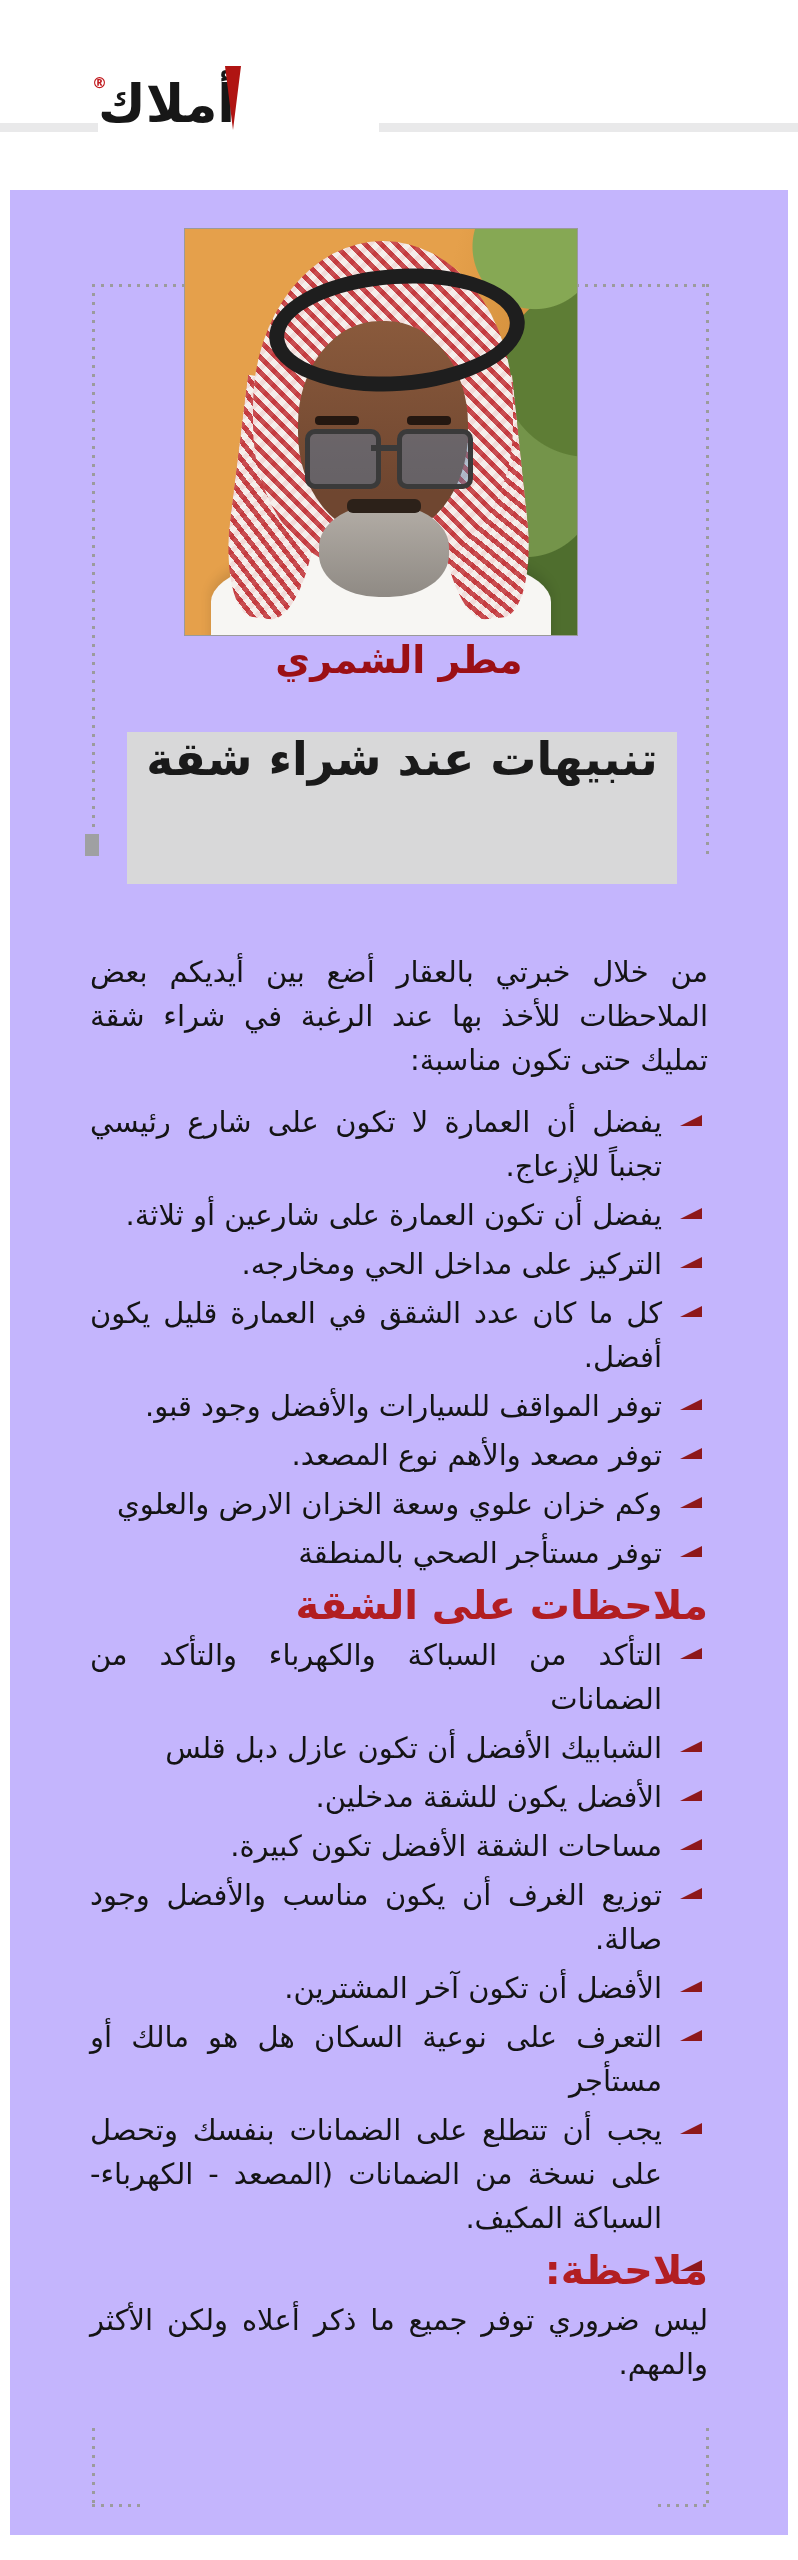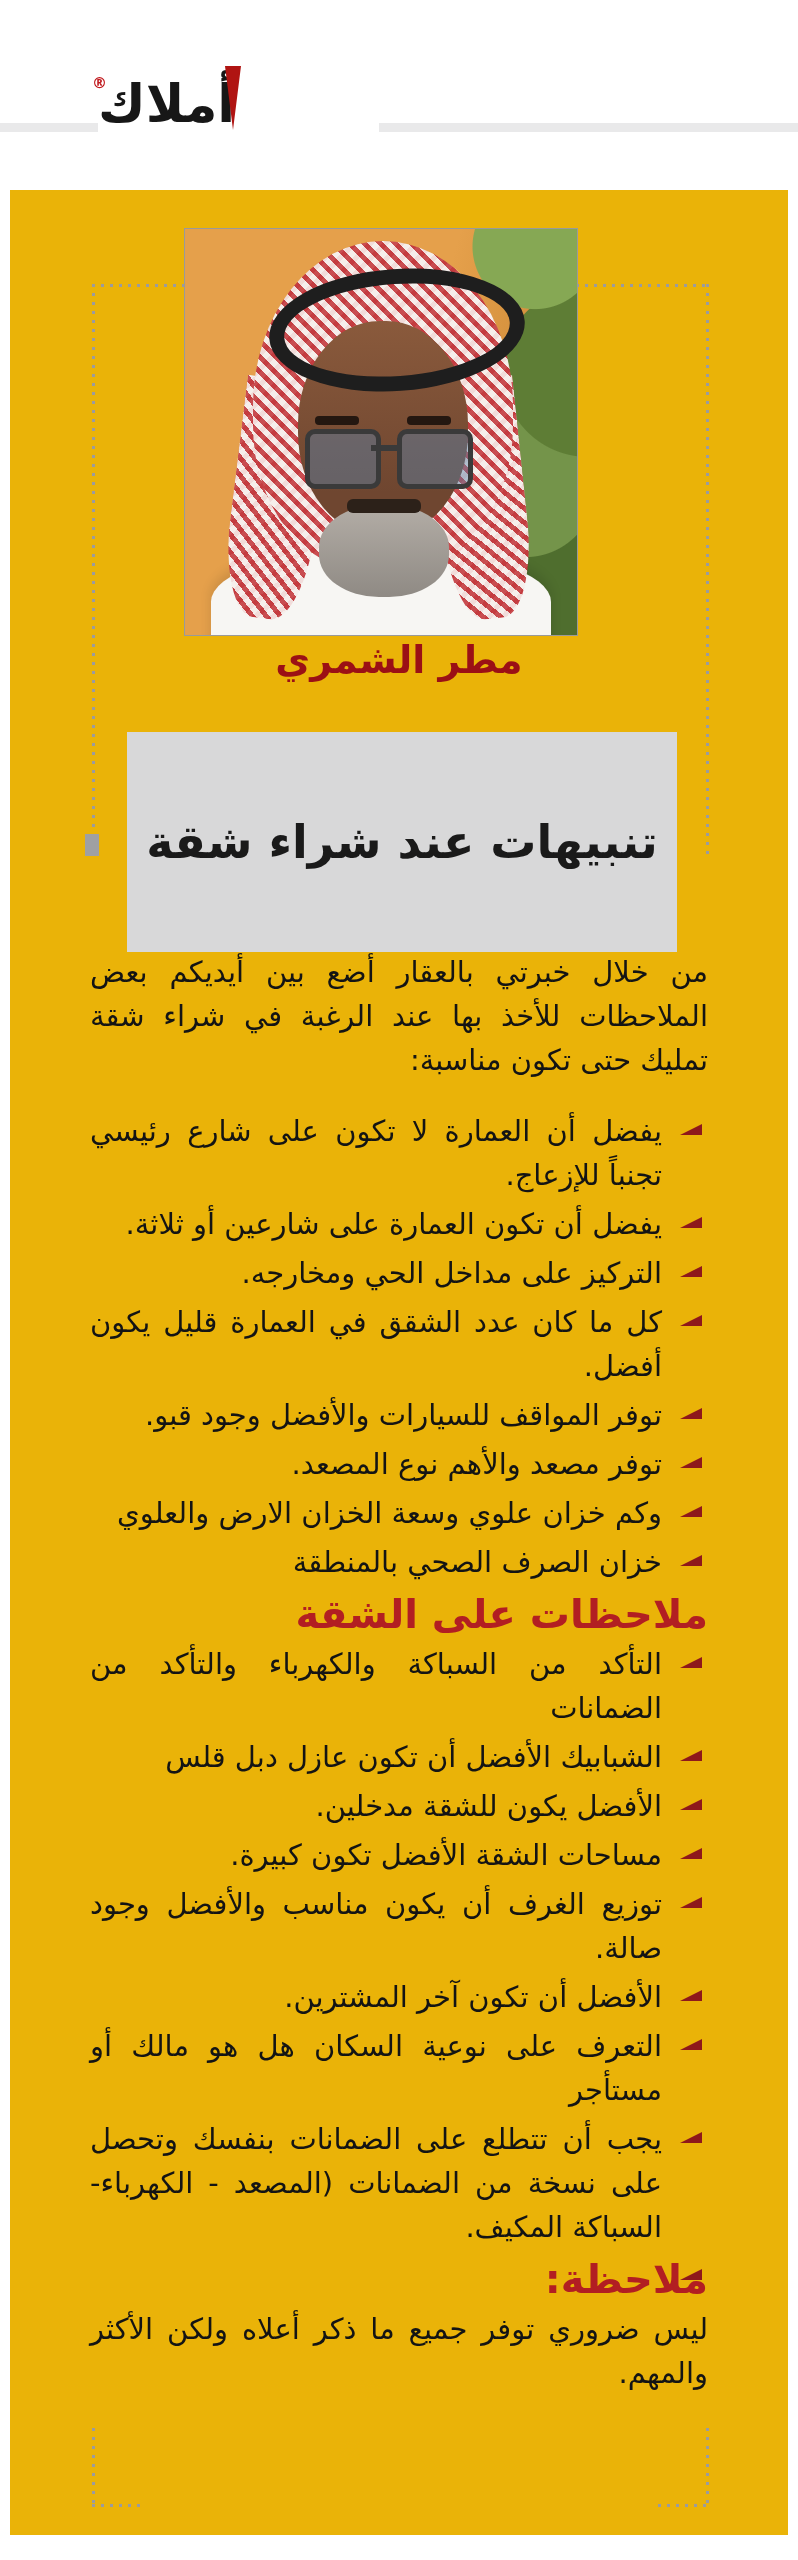--- a/index.html
+++ b/index.html
@@ -14,21 +14,21 @@
   .brand{position:absolute;left:98px;top:52px;height:110px;width:270px;}
   .brand-text{position:relative;display:inline-block;direction:rtl;
       font-size:52px;font-weight:bold;color:#171717;line-height:104px;letter-spacing:2px;}
   .brand-wedge{position:absolute;left:47%;top:14px;width:0;height:0;
       border-left:8px solid transparent;border-right:8px solid transparent;
       border-top:64px solid #b01412;}
   .brand-r{position:absolute;left:-6px;top:22px;font-size:15px;color:#c0181c;font-weight:bold;}
 
   
   .card{position:absolute;left:10px;top:190px;width:778px;height:2345px;
-        background:#eab308;overflow:hidden;}
+        background:#c4b5fd;overflow:hidden;}
 
   
   .vdots{position:absolute;width:3px;
      background:repeating-linear-gradient(to bottom,#9b9b9d 0 3px,transparent 3px 9px);}
   .hdots{position:absolute;height:3px;
      background:repeating-linear-gradient(to right,#9b9b9d 0 3px,transparent 3px 9px);}
   .marker-square{position:absolute;left:75px;top:644px;width:14px;height:22px;background:#9fa0a2;}
 
   
   .photo{position:absolute;left:174px;top:38px;width:392px;height:406px;
@@ -66,28 +66,28 @@
   .ph-lens.left{left:120px;} .ph-lens.right{left:212px;}
   .ph-bridge{position:absolute;left:186px;top:216px;width:28px;height:6px;background:#3a3a3a;}
   .ph-mustache{position:absolute;left:162px;top:270px;width:74px;height:14px;
       background:#2c2119;border-radius:6px;}
   .ph-beard{position:absolute;left:134px;top:276px;width:130px;height:92px;
       border-radius:46%;background:linear-gradient(#b3ada6,#8f8a84);}
 
   
   .author-name{position:absolute;left:0;top:448px;width:100%;text-align:center;
       font-size:38px;font-weight:bold;color:#9b1015;}
-  .title-box{position:absolute;left:117px;top:542px;width:550px;height:220px;
-      background:#d8d8d9;display:flex;align-items:center;justify-content:center;}
+  .title-box{position:absolute;left:117px;top:542px;width:550px;height:152px;
+      background:#d8d8d9;display:flex;justify-content:center;}
   .article-title{font-size:46px;font-weight:bold;color:#1a1a1a;direction:rtl;}
 
   
   .body-text{position:absolute;left:80px;top:760px;width:618px;direction:rtl;
       font-size:29px;color:#141414;line-height:44px;text-align:justify;}
-  .intro{margin:0 0 27px 0;}
+  .intro{margin:0 0 18px 0;}
   ul.tips{list-style:none;margin:0;padding:0;}
   ul.tips li{position:relative;padding-right:46px;margin-bottom:5px;text-align:justify;}
   .tip-marker{position:absolute;right:6px;top:15px;width:0;height:0;
       border-bottom:11px solid #8e181b;border-left:22px solid transparent;}
   .subhead{color:#b21e22;font-weight:bold;font-size:40px;margin:8px 0 6px 0;}
   .note-line{margin:0 0 4px 0;}
 </style>
 </head>
 <body>
 
@@ -142,21 +142,21 @@
       <p class="intro">من خلال خبرتي بالعقار أضع بين أيديكم بعض الملاحظات للأخذ بها عند الرغبة في شراء شقة تمليك حتى تكون مناسبة:</p>
 
       <ul class="tips">
         <li><span class="tip-marker"></span><span>يفضل أن العمارة لا تكون على شارع رئيسي تجنباً للإزعاج.</span></li>
         <li><span class="tip-marker"></span><span>يفضل أن تكون العمارة على شارعين أو ثلاثة.</span></li>
         <li><span class="tip-marker"></span><span>التركيز على مداخل الحي ومخارجه.</span></li>
         <li><span class="tip-marker"></span><span>كل ما كان عدد الشقق في العمارة قليل يكون أفضل.</span></li>
         <li><span class="tip-marker"></span><span>توفر المواقف للسيارات والأفضل وجود قبو.</span></li>
         <li><span class="tip-marker"></span><span>توفر مصعد والأهم نوع المصعد.</span></li>
         <li><span class="tip-marker"></span><span>وكم خزان علوي وسعة الخزان الارض والعلوي</span></li>
-        <li><span class="tip-marker"></span><span>خزان الصرف الصحي بالمنطقة</span></li>
+        <li><span class="tip-marker"></span><span>توفر مستأجر الصحي بالمنطقة</span></li>
       </ul>
 
       <div class="subhead">ملاحظات على الشقة</div>
 
       <ul class="tips">
         <li><span class="tip-marker"></span><span>التأكد من السباكة والكهرباء والتأكد من الضمانات</span></li>
         <li><span class="tip-marker"></span><span>الشبابيك الأفضل أن تكون عازل دبل قلس</span></li>
         <li><span class="tip-marker"></span><span>الأفضل يكون للشقة مدخلين.</span></li>
         <li><span class="tip-marker"></span><span>مساحات الشقة الأفضل تكون كبيرة.</span></li>
         <li><span class="tip-marker"></span><span>توزيع الغرف أن يكون مناسب والأفضل وجود صالة.</span></li>

